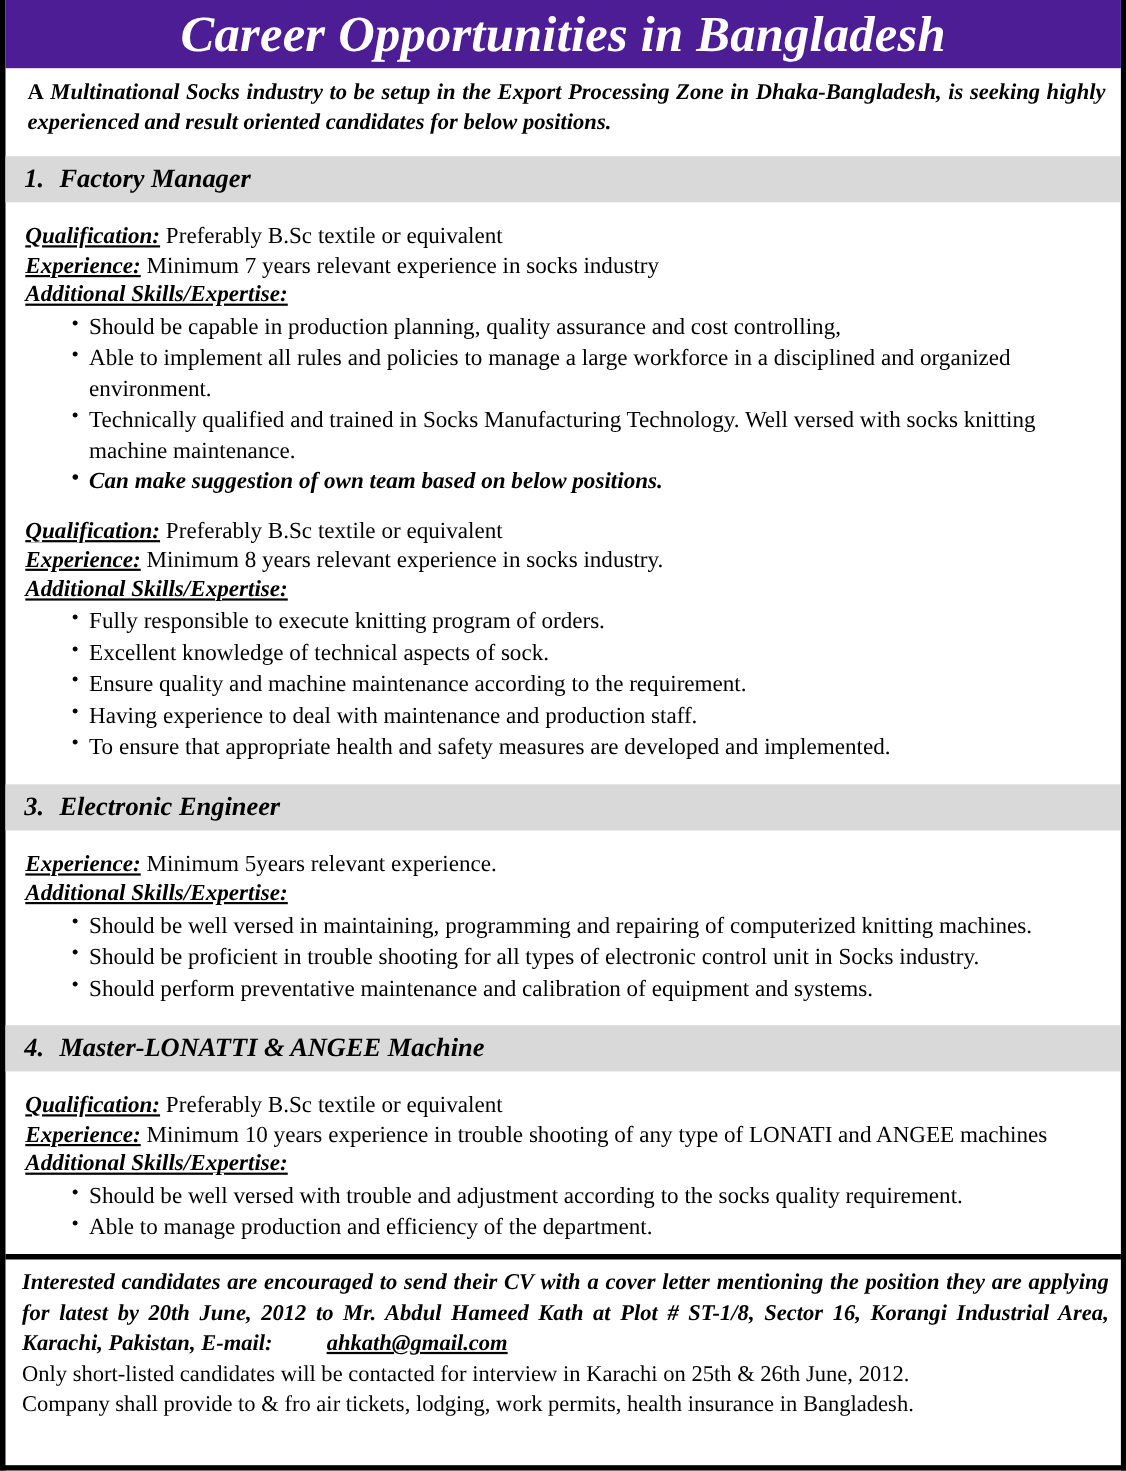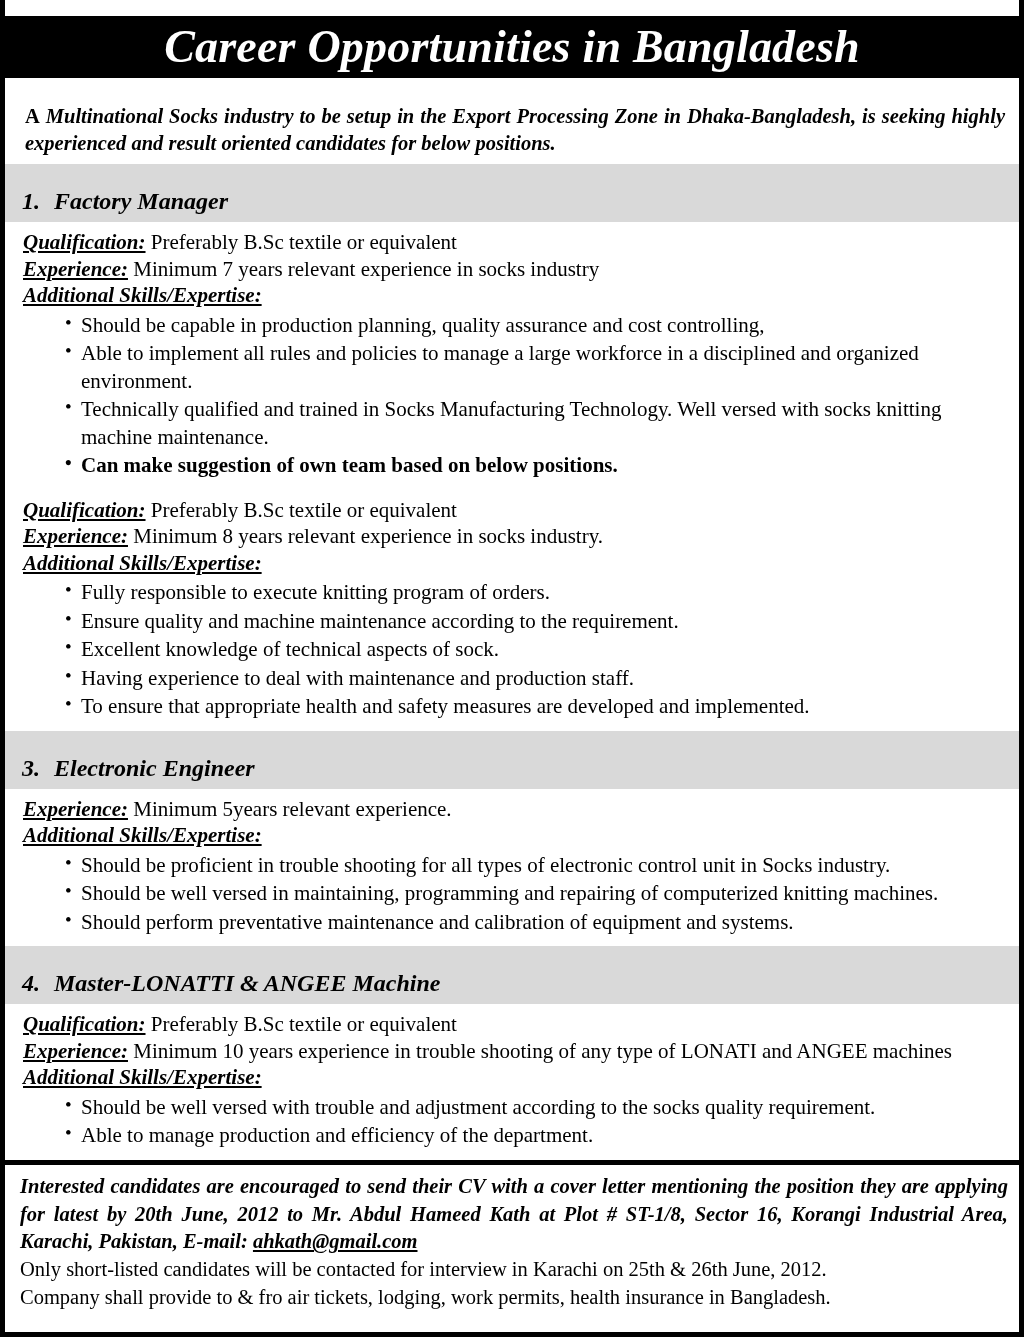--- a/index.html
+++ b/index.html
@@ -19,23 +19,23 @@
     background: #ffffff;
     position: relative;
     overflow: hidden;
     border-left: 5px solid #000;
     border-right: 5px solid #000;
     border-bottom: 5px solid #000;
   }
 
   
   .banner {
-    background: #000000;
+    background: #4c1d95;
     height: 62px;
-    margin: 16px -5px;
+    margin: 0 -5px;
     display: flex;
     align-items: center;
     justify-content: center;
   }
   .banner-title {
     color: #ffffff;
     font-style: italic;
     font-weight: bold;
     font-size: 46px;
     line-height: 1;
@@ -54,22 +54,22 @@
     border-radius: 22px;
   }
   .intro .lead-cap {
     font-style: normal;
     font-weight: bold;
   }
 
   
   .sec-head {
     background: #d9d9d9;
-    margin: 0 -5px;
-    padding: 22px 0 6px 22px;
+    margin: 10px -5px;
+    padding: 6px 0 6px 22px;
     font-size: 24px;
     font-weight: bold;
     font-style: italic;
     line-height: 1.25;
   }
   .sec-head .num {
     display: inline-block;
     min-width: 32px;
   }
 
@@ -115,40 +115,42 @@
   }
   ul.bullets > li::before {
     content: "\2022";
     position: absolute;
     left: 42px;
     top: -1px;
     font-size: 19px;
   }
   ul.bullets > li.em {
     font-weight: bold;
+    font-style: italic;
   }
 
   
   .footer {
     border-top: 5px solid #000;
     margin: 0 -5px;
     padding: 8px 16px 6px 20px;
   }
   .f-strong {
     font-size: 20.5px;
     line-height: 1.36;
     font-weight: bold;
     font-style: italic;
     text-align: justify;
     margin: 0;
   }
   .f-strong .email {
     text-decoration: underline;
     font-weight: bold;
     font-style: italic;
+    margin-left: 44px;
   }
   .f-plain {
     font-size: 20.5px;
     line-height: 1.36;
     text-align: justify;
     margin: 0;
   }
 </style>
 </head>
 <body>
@@ -179,35 +181,35 @@
           </ul>
         </div>
       </div>
       <div>
         <div class="sec-body">
           <p class="field"><span class="lbl">Qualification:</span> <span class="val">Preferably B.Sc textile  or equivalent</span></p>
           <p class="field"><span class="lbl">Experience:</span> <span class="val">Minimum 8 years relevant experience in socks industry.</span></p>
           <div><span class="skills-lbl">Additional Skills/Expertise:</span></div>
           <ul class="bullets">
             <li>Fully responsible to execute knitting program of orders.</li>
+            <li>Excellent knowledge of technical aspects of sock.</li>
             <li>Ensure quality and machine maintenance according to the requirement.</li>
-            <li>Excellent knowledge of technical aspects of sock.</li>
             <li>Having experience to deal with maintenance and production staff.</li>
             <li>To ensure that appropriate health and safety measures are developed and implemented.</li>
           </ul>
         </div>
       </div>
       <div>
         <div class="sec-head"><span class="num">3.</span><span>Electronic Engineer</span></div>
         <div class="sec-body">
           <p class="field"><span class="lbl">Experience:</span> <span class="val">Minimum 5years relevant experience.</span></p>
           <div><span class="skills-lbl">Additional Skills/Expertise:</span></div>
           <ul class="bullets">
+            <li>Should be well versed in maintaining, programming and repairing of computerized knitting machines.</li>
             <li>Should be proficient in trouble shooting for all types of electronic control unit in Socks industry.</li>
-            <li>Should be well versed in maintaining, programming and repairing of computerized knitting machines.</li>
             <li>Should perform preventative maintenance and calibration of equipment and systems.</li>
           </ul>
         </div>
       </div>
       <div>
         <div class="sec-head"><span class="num">4.</span><span>Master-LONATTI &amp; ANGEE Machine</span></div>
         <div class="sec-body">
           <p class="field"><span class="lbl">Qualification:</span> <span class="val">Preferably B.Sc textile  or equivalent</span></p>
           <p class="field"><span class="lbl">Experience:</span> <span class="val">Minimum 10 years experience in trouble shooting of any type of LONATI and ANGEE machines</span></p>
           <div><span class="skills-lbl">Additional Skills/Expertise:</span></div>

